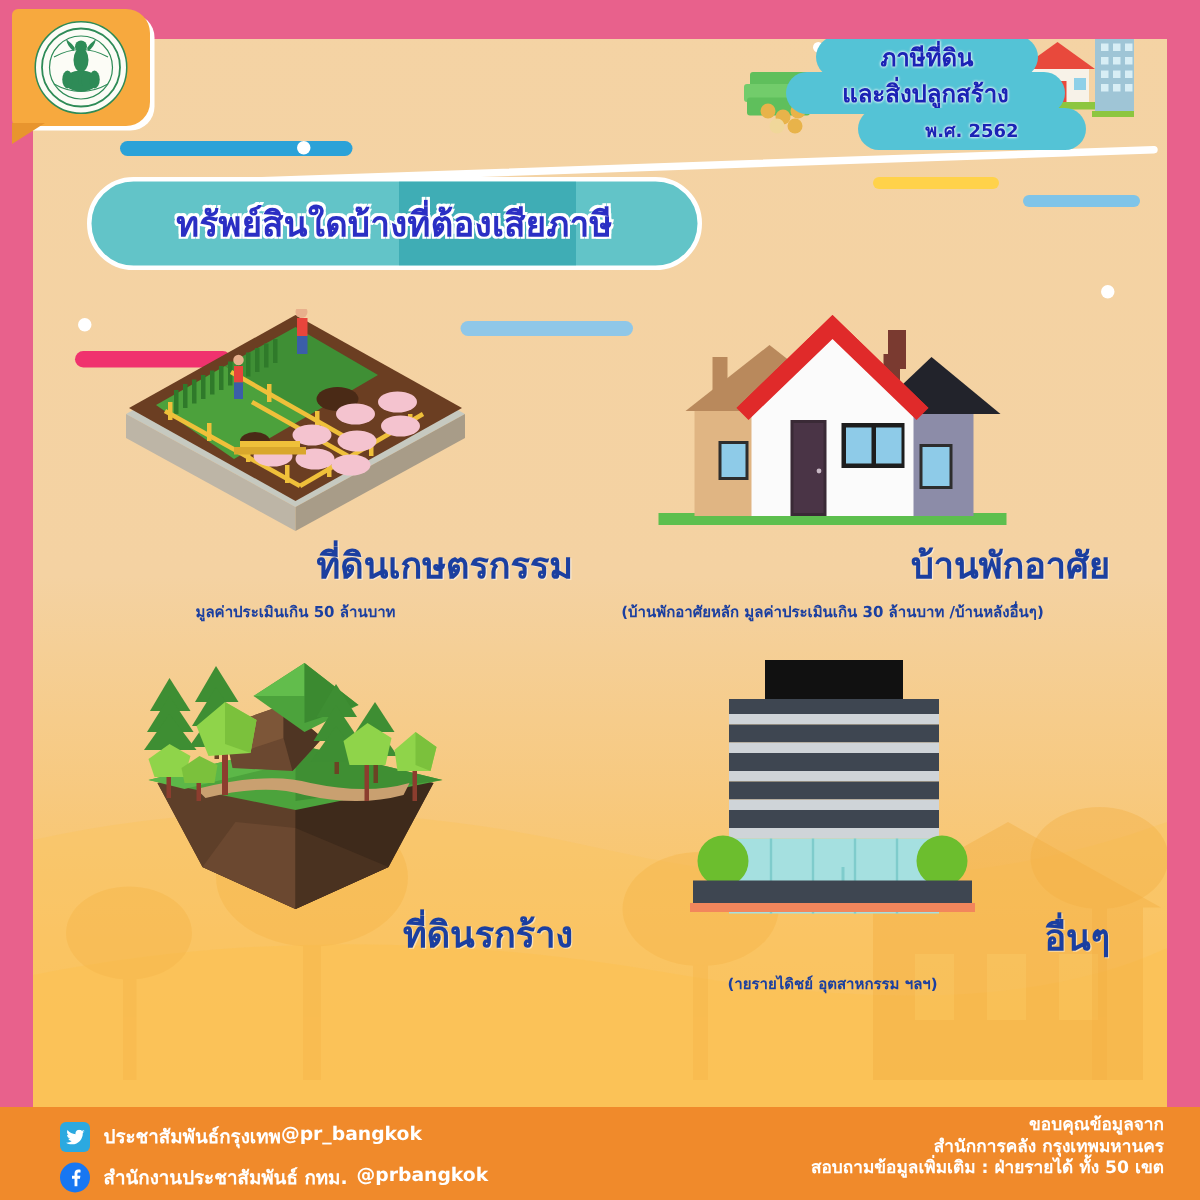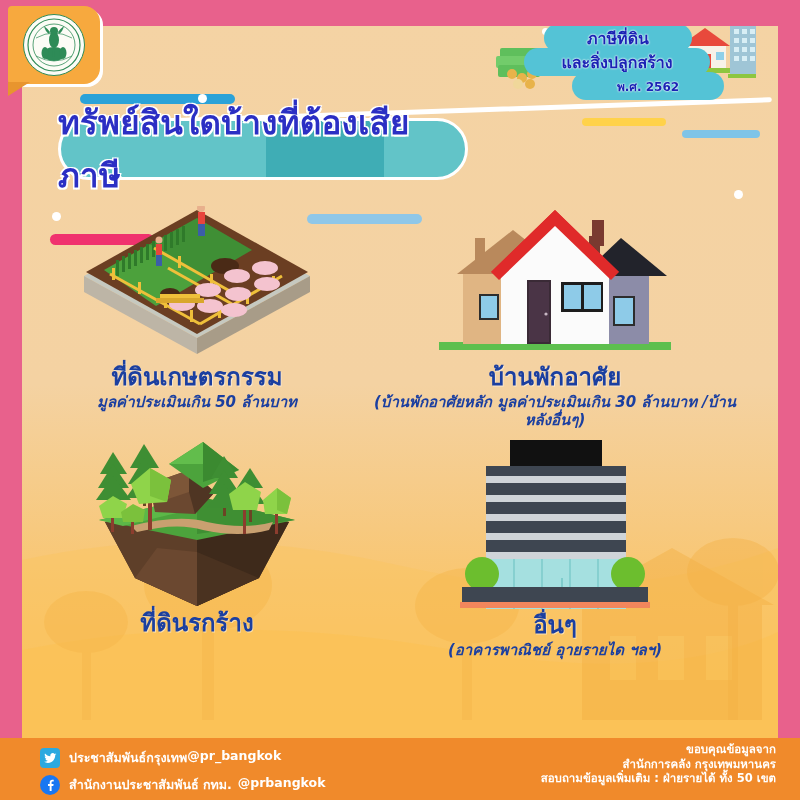--- a/index.html
+++ b/index.html
@@ -59,33 +59,34 @@
   .title-band{
     position:absolute;inset:0;background:#62C4C8;border-radius:31px;
     border:3px solid #FFFFFF;box-sizing:border-box;overflow:hidden;
   }
   .title-band:before{
     content:"";position:absolute;left:205px;top:0;width:118px;height:100%;
     background:#3FADB5;
   }
   .title-text{
     position:absolute;inset:0;display:flex;align-items:center;justify-content:center;
-    color:#2B2FC4;font-weight:bold;font-size:33px;letter-spacing:.3px;
+    color:#2B2FC4;font-weight:bold;font-size:23px;letter-spacing:.3px;
     text-shadow:1.5px 1.5px 0 #fff,-1.5px 1.5px 0 #fff,1.5px -1.5px 0 #fff,-1.5px -1.5px 0 #fff;
   }
 
   
   .items{position:absolute;left:0;top:206px;width:756px;height:500px;}
   .item{position:absolute;width:370px;text-align:center;}
   .item .art{position:relative;width:100%;display:flex;align-items:flex-end;justify-content:center;}
   .item .lbl{
     color:#1B3FA0;font-weight:bold;font-size:24px;line-height:1.12;
     text-shadow:.8px .8px 0 rgba(255,255,255,.5);
-  }
-  .item .sub{color:#1B3FA0;font-weight:bold;font-size:15px;line-height:1.2;margin-top:2px;font-style:italic;}
+    text-align:right;
+  }
+  .item .sub{color:#1B3FA0;font-weight:bold;font-size:10px;line-height:1.2;margin-top:12px;}
 
   .it1{left:-10px;top:0;}
   .it2{left:348px;top:-4px;}
   .it3{left:-10px;top:224px;}
   .it4{left:348px;top:224px;}
 
   
   .footer{
     position:absolute;left:0;bottom:0;width:800px;height:62px;background:#F08A2B;
   }
@@ -396,21 +397,21 @@
             <g>
               <rect x="173" y="148" width="10" height="22" fill="#8C6244"></rect>
               <circle cx="178" cy="144" r="17" fill="#6CBE2E"></circle>
               <rect x="165" y="158" width="26" height="20" fill="#121212"></rect>
             </g>
             <rect x="12" y="157" width="186" height="17" fill="#3E4651"></rect>
             <rect x="10" y="172" width="190" height="6" fill="#F2865C"></rect>
           </svg>
         </div>
         <div class="lbl">อื่นๆ</div>
-        <div class="sub">(อาคารพาณิชย์ อุายรายได ฯลฯ)</div>
+        <div class="sub">(ายรายไดิชย์ อุตสาหกรรม ฯลฯ)</div>
       </div>
     </div>
   </div>
 
   <div class="pinkL"></div>
   <div class="pinkR"></div>
   <div class="pinkTop" style="height:26px;"></div>
 
   <div class="logo-tab">
     <div class="seal">

